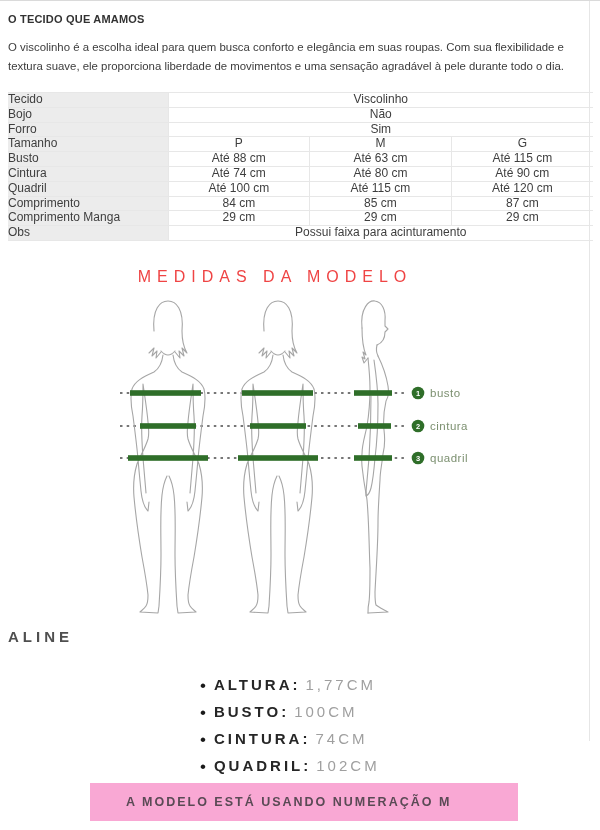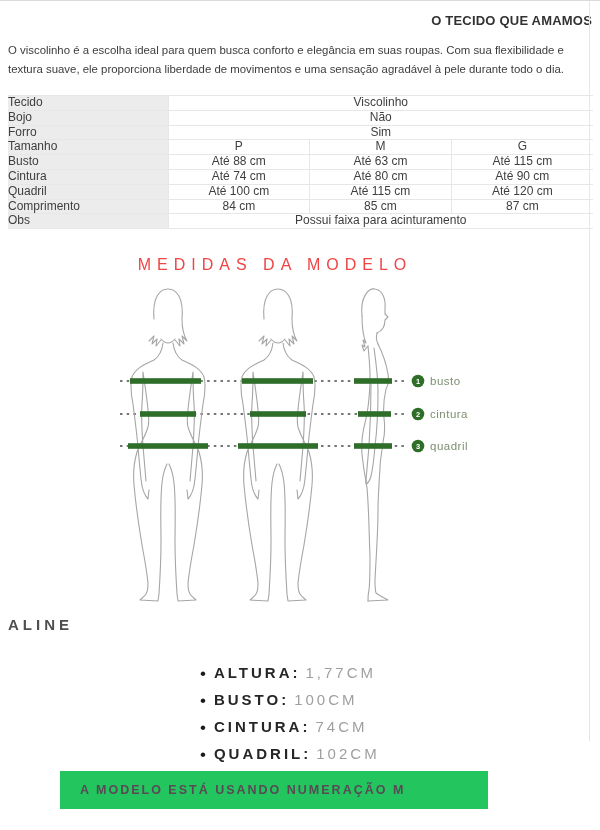--- a/index.html
+++ b/index.html
@@ -5,21 +5,21 @@
   * { box-sizing: border-box; margin: 0; padding: 0; }
   html,body { background:#fff; }
   .page {
     width: 600px; height: 830px; background: #fff; position: relative;
     font-family: "Liberation Sans", sans-serif; color:#3e3e3e;
     border-top: 1px solid #dadada; overflow: hidden;
   }
   .right-edge { position:absolute; top:0; right:10px; height:740px; border-right:1px solid #e6e6e6; }
   .content { padding: 12px 8px 0 8px; }
 
-  h1.page-title { font-size: 13px; font-weight: bold; color:#323232; letter-spacing:.2px;text-align:right; }
+  h1.page-title { font-size: 11px; font-weight: bold; color:#323232; letter-spacing:.2px; }
   p.intro { margin-top: 13px; font-size: 11.4px; line-height: 18.5px; color:#3c3c3c; max-width: 584px; }
 
   table.size-chart { border-collapse: collapse; table-layout: fixed; width: 585px; margin-top: 17px;
     font-size: 12px; color:#3e3e3e; border-bottom: 1px solid #e7e7e7; }
   table.size-chart td { height: 13.8px; line-height: 13.8px; border-top: 1px solid #e7e7e7; padding: 0;
     overflow: hidden; white-space: nowrap; }
   td.lbl { background: #ececec; padding-left: 10px; text-align: left; }
   td.val { text-align: center; border-left: 1px solid #e7e7e7; }
 
   .medidas-title { margin-top: 26px; height: 20px; line-height: 20px; text-align: center; padding-right: 50px;
@@ -34,23 +34,23 @@
 
   .model-name { margin-top: 8px; height: 18px; line-height: 18px; text-align: left; padding-right: 40px;
     font-size: 15px; font-weight: bold; letter-spacing: 4px; color: #4f4f4f; }
 
   ul.stats { margin: 26px 0 0 192px; list-style: none; }
   ul.stats li { font-size: 15px; line-height: 26px; white-space: nowrap; }
   .dot { color:#1a1a1a; font-size: 17px; margin-right: 8px; vertical-align: -1px; }
   .stat-label { font-weight: bold; color: #262626; letter-spacing: 3px; }
   .stat-value { color: #9f9f9f; letter-spacing: 3px; margin-left: 5px; }
 
-  .banner { margin: 3px 0 0 52px; width: 428px; height: 38px; line-height: 38px;
-    background: #22c55e; color: #5a4a55; font-size: 12.5px; font-weight: bold;
-    letter-spacing: 2px; padding-left: 20px; white-space: nowrap; overflow: hidden; }
+  .banner { margin: 3px 0 0 82px; width: 428px; height: 38px; line-height: 38px;
+    background: #f9a8d4; color: #5a4a55; font-size: 12.5px; font-weight: bold;
+    letter-spacing: 2px; padding-left: 36px; white-space: nowrap; overflow: hidden; }
 </style>
 </head>
 <body>
 
 <div class="page">
   <div class="right-edge"></div>
   <div class="content">
 
     <h1 class="page-title">O TECIDO QUE AMAMOS</h1>
     <p class="intro">O viscolinho é a escolha ideal para quem busca conforto e elegância em suas roupas. Com sua flexibilidade e textura suave, ele proporciona liberdade de movimentos e uma sensação agradável à pele durante todo o dia.</p>
@@ -97,20 +97,26 @@
           <td class="lbl">Quadril</td>
           <td class="val">Até 100 cm</td>
           <td class="val">Até 115 cm</td>
           <td class="val">Até 120 cm</td>
         </tr>
         <tr>
           <td class="lbl">Comprimento</td>
           <td class="val">84 cm</td>
           <td class="val">85 cm</td>
           <td class="val">87 cm</td>
+        </tr>
+        <tr>
+          <td class="lbl">Comprimento Manga</td>
+          <td class="val">29 cm</td>
+          <td class="val">29 cm</td>
+          <td class="val">29 cm</td>
         </tr>
         <tr>
           <td class="lbl">Obs</td>
           <td class="val" colspan="3">Possui faixa para acinturamento</td>
         </tr>
       </tbody>
     </table>
 
     <div class="medidas-title">MEDIDAS DA MODELO</div>
 

